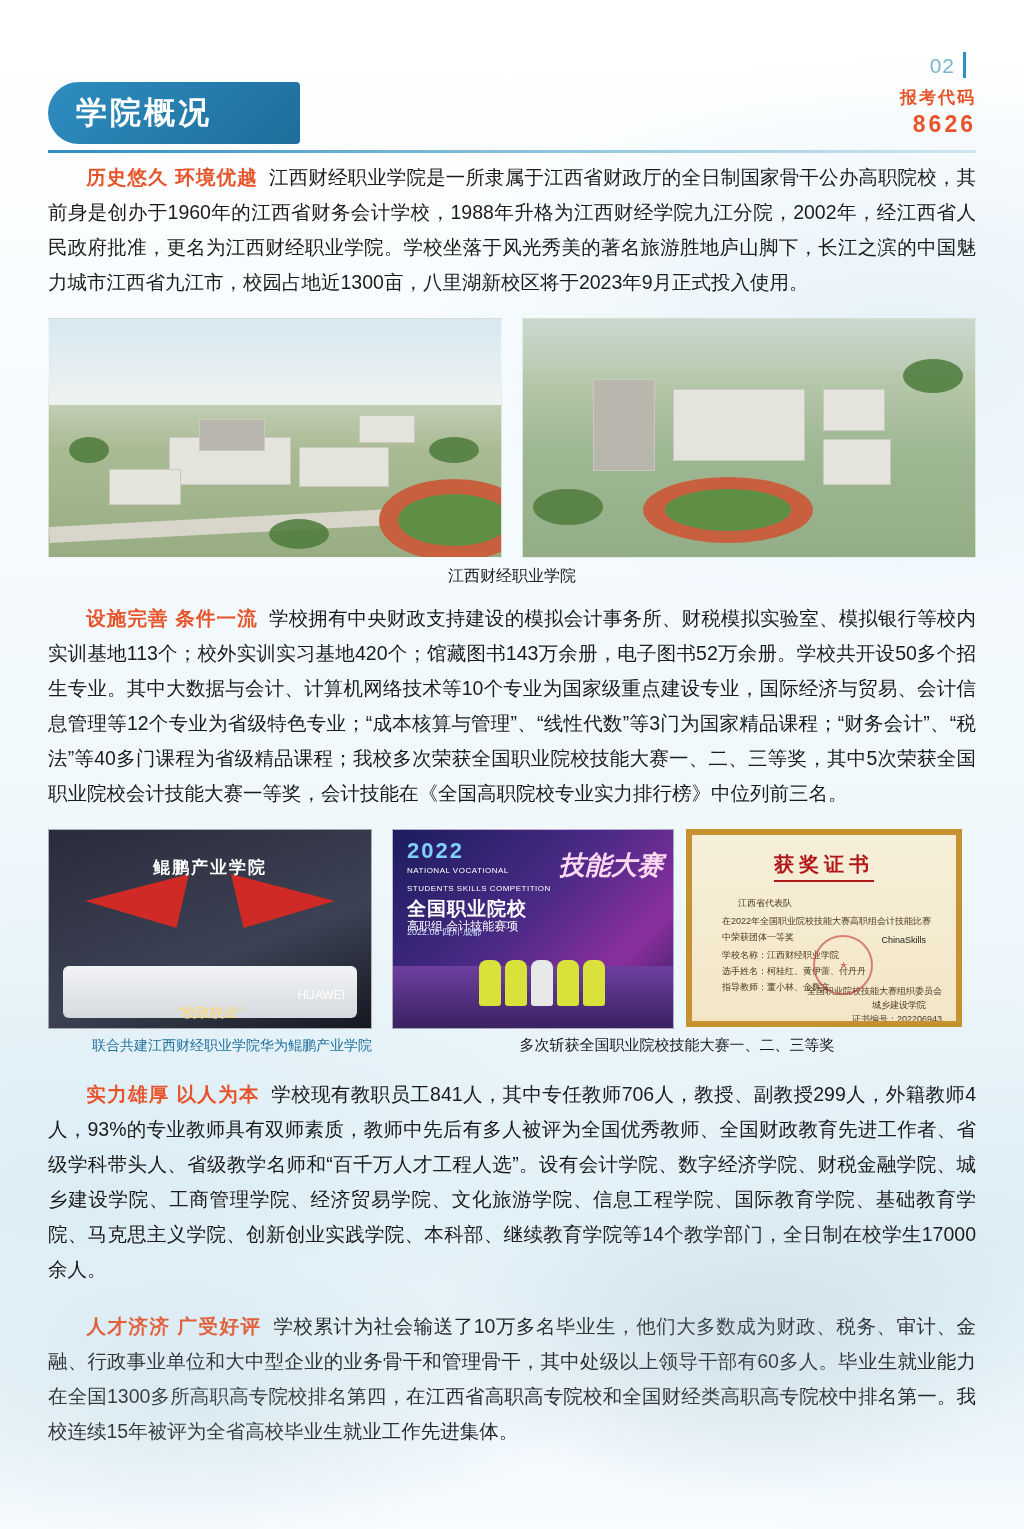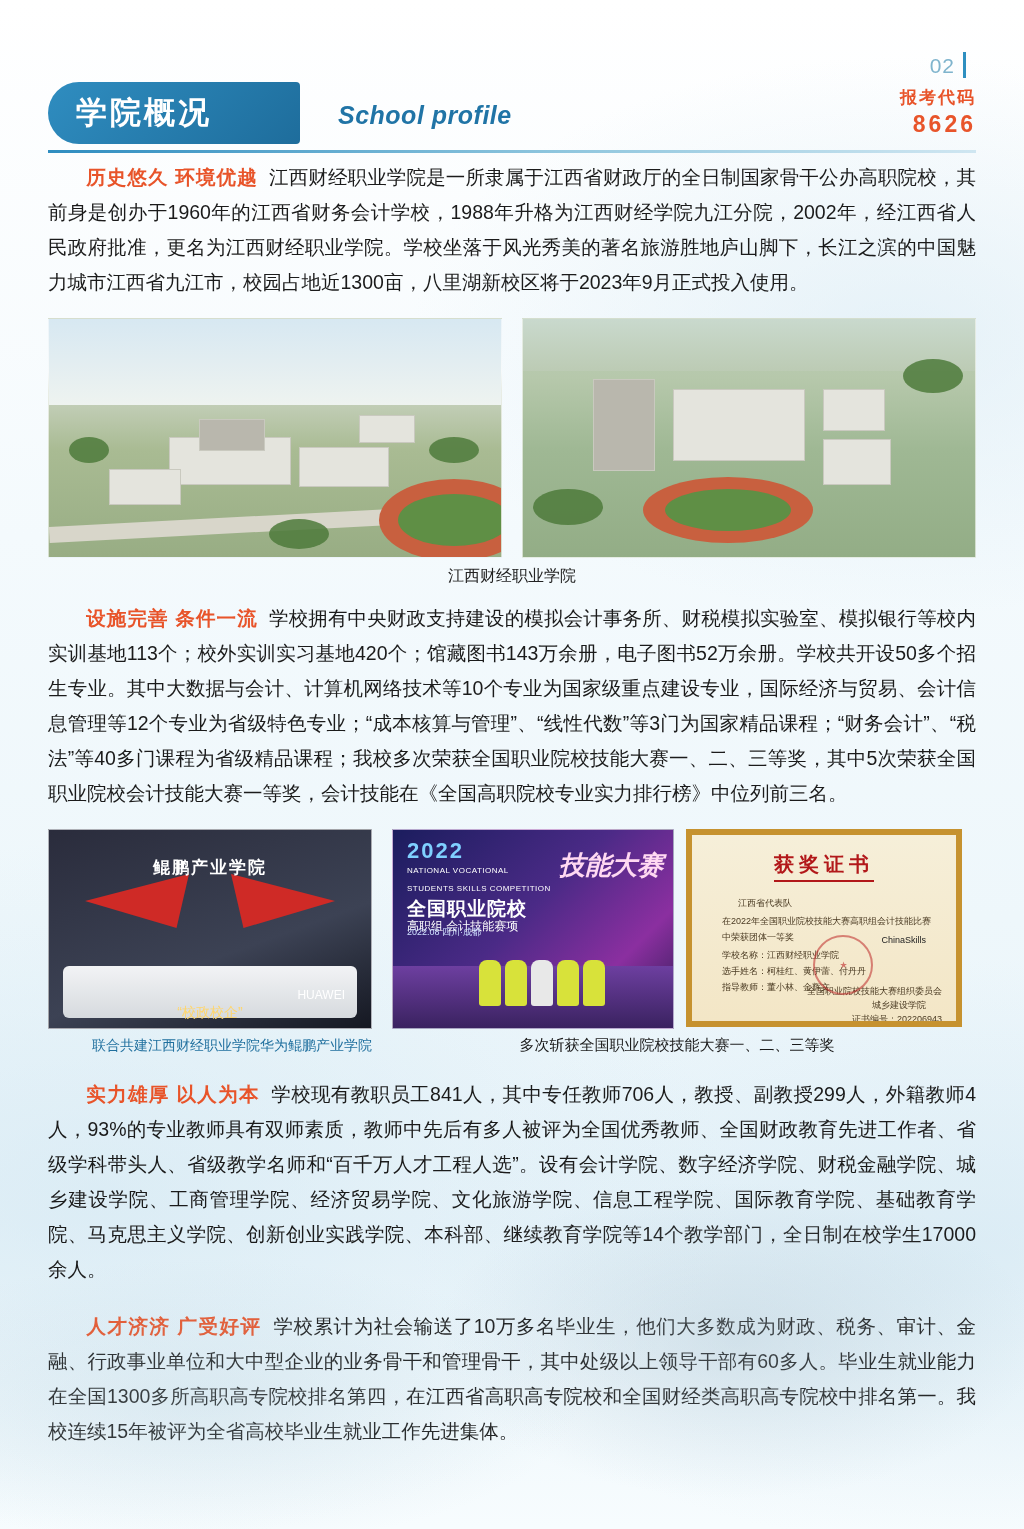--- a/index.html
+++ b/index.html
@@ -246,21 +246,20 @@
 <div class="page">
 
   <div class="page-num">
     <span class="num">02</span>
     <span class="bar"></span>
   </div>
 
   <div class="header">
     <div class="banner-shape2"></div>
     <div class="banner-cn">学院概况</div>
-    <div class="banner-en">School profile</div>
     <div class="code-box">
       <div class="c1">报考代码</div>
       <div class="c2">8626</div>
     </div>
   </div>
   <div class="header-rule"></div>
 
   <div class="content">
 
     <p class="para">

